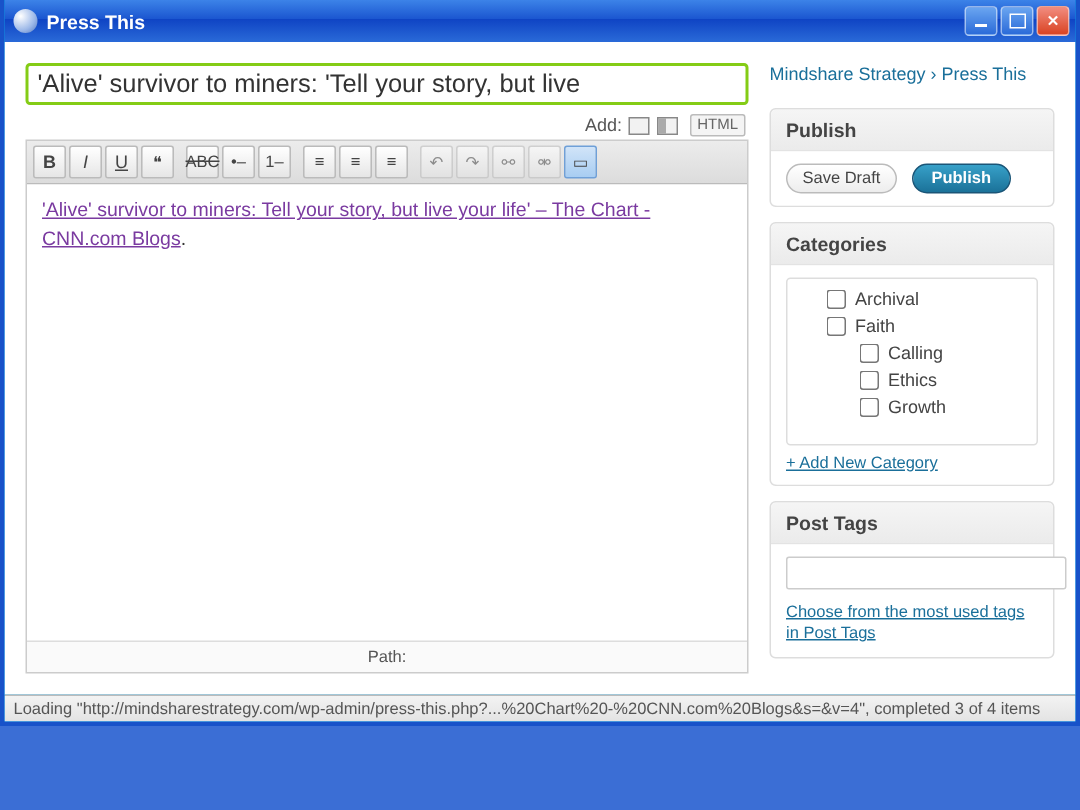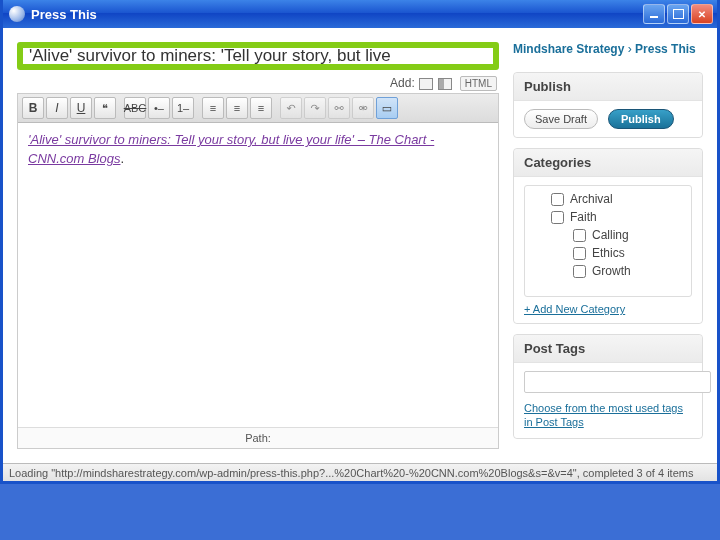--- a/index.html
+++ b/index.html
@@ -12,37 +12,37 @@
   .tb-min { background: linear-gradient(to bottom,#6aa5f0,#2a6ad8); }
   .tb-max { background: linear-gradient(to bottom,#6aa5f0,#2a6ad8); }
   .tb-close { background: linear-gradient(to bottom,#f18b7e,#d94322); }
   .tb-min::after { content:''; width:8px; height:2px; background:#fff; margin-top:6px;}
   .tb-max::after { content:''; width:9px; height:8px; border:1px solid #fff; }
   .tb-close::after { content:'✕'; color:#fff; font-size:10px; }
   .client { position:absolute; top:28px; left:0; right:0; bottom:18px; background:#fff; padding:14px; }
   .columns { display:flex; gap:14px; height:100%; }
   .left { flex:1; display:flex; flex-direction:column; }
   .right { width:190px; display:flex; flex-direction:column; gap:10px; }
-  .title-input { width:100%; height:28px; border:6px solid #84cc16; border-radius:3px; padding:0 6px; font-size:17px; font-weight:normal; color:#333; }
+  .title-input { width:100%; height:28px; border:2px solid #84cc16; border-radius:3px; padding:0 6px; font-size:17px; font-weight:normal; color:#333; }
   .add-row { text-align:right; margin:6px 2px 2px; color:#555; font-size:12px; }
   .add-row .mini { display:inline-block; width:14px; height:12px; border:1px solid #888; vertical-align:middle; margin:0 1px; background:#f2f2f2; }
   .add-row .mini2 { background:linear-gradient(to right,#aaa 40%,#f2f2f2 40%); }
   .add-row .html-btn { display:inline-block; border:1px solid #bbb; border-radius:2px; padding:1px 4px; font-size:10px; color:#666; vertical-align:middle; margin-left:3px; background:#f4f4f4; }
   .editor-wrap { flex:1; border:1px solid #ccc; display:flex; flex-direction:column; min-height:0;}
   .toolbar { background: linear-gradient(to bottom,#ececec,#dcdcdc); border-bottom:1px solid #bbb; padding:3px 4px; display:flex; flex-wrap:wrap; gap:2px; }
   .tbtn { width:22px; height:22px; border:1px solid #bbb; background:linear-gradient(to bottom,#fff,#e6e6e6); border-radius:2px; font-size:11px; display:flex; align-items:center; justify-content:center; color:#444; }
   .tbtn.blue { border-color:#6fa0d8; background:linear-gradient(to bottom,#d1e4f8,#a8cdf2); }
   .tbtn.dim { opacity:0.55; }
   .tbtn b,.tbtn i,.tbtn u { font-size:12px; }
   .tsep { width:4px; }
   .editor-area { flex:1; background:#fff; padding:8px 10px; overflow:auto; font-size:13px; line-height:1.4;}
-  .editor-area a { color:#7a3aa0; text-decoration:underline;font-style:italic; }
+  .editor-area a { color:#7a3aa0; text-decoration:underline; }
   .path { border-top:1px solid #ddd; padding:4px 6px; font-size:11px; color:#555; background:#fafafa;text-align:center;}
   .breadcrumb { color:#1a6f9a; font-size:12px; margin-bottom:6px; }
-  .breadcrumb a { color:#1a6f9a; text-decoration:none;font-weight:bold; }
+  .breadcrumb a { color:#1a6f9a; text-decoration:none; }
   .panel { border:1px solid #ddd; border-radius:4px; background:#fafafa; }
   .panel-hd { font-size:13px; font-weight:bold; color:#444; padding:6px 10px; border-bottom:1px solid #e3e3e3; background:linear-gradient(to bottom,#f5f5f5,#ebebeb); border-radius:4px 4px 0 0;}
   .panel-bd { padding:8px 10px; background:#fff; border-radius:0 0 4px 4px;}
   .pub-row { display:flex; gap:10px; align-items:center; }
   .btn-secondary { border:1px solid #bbb; background:linear-gradient(to bottom,#fff,#ededed); border-radius:11px; padding:3px 10px; font-size:11px; color:#444;}
   .btn-primary { border:1px solid #1a5577; background:linear-gradient(to bottom,#37a0c8,#1b7299); color:#fff; border-radius:11px; padding:3px 12px; font-size:11px; font-weight:bold;}
   .cat-tabs { border:1px solid #ddd; border-radius:3px; background:#fff; }
   .cat-tabs-header { display:flex; border-bottom:1px solid #ddd; font-size:11px;}
   .cat-tab { padding:5px 8px; color:#1a6f9a; }
   .cat-tab.active { color:#c05024; }

